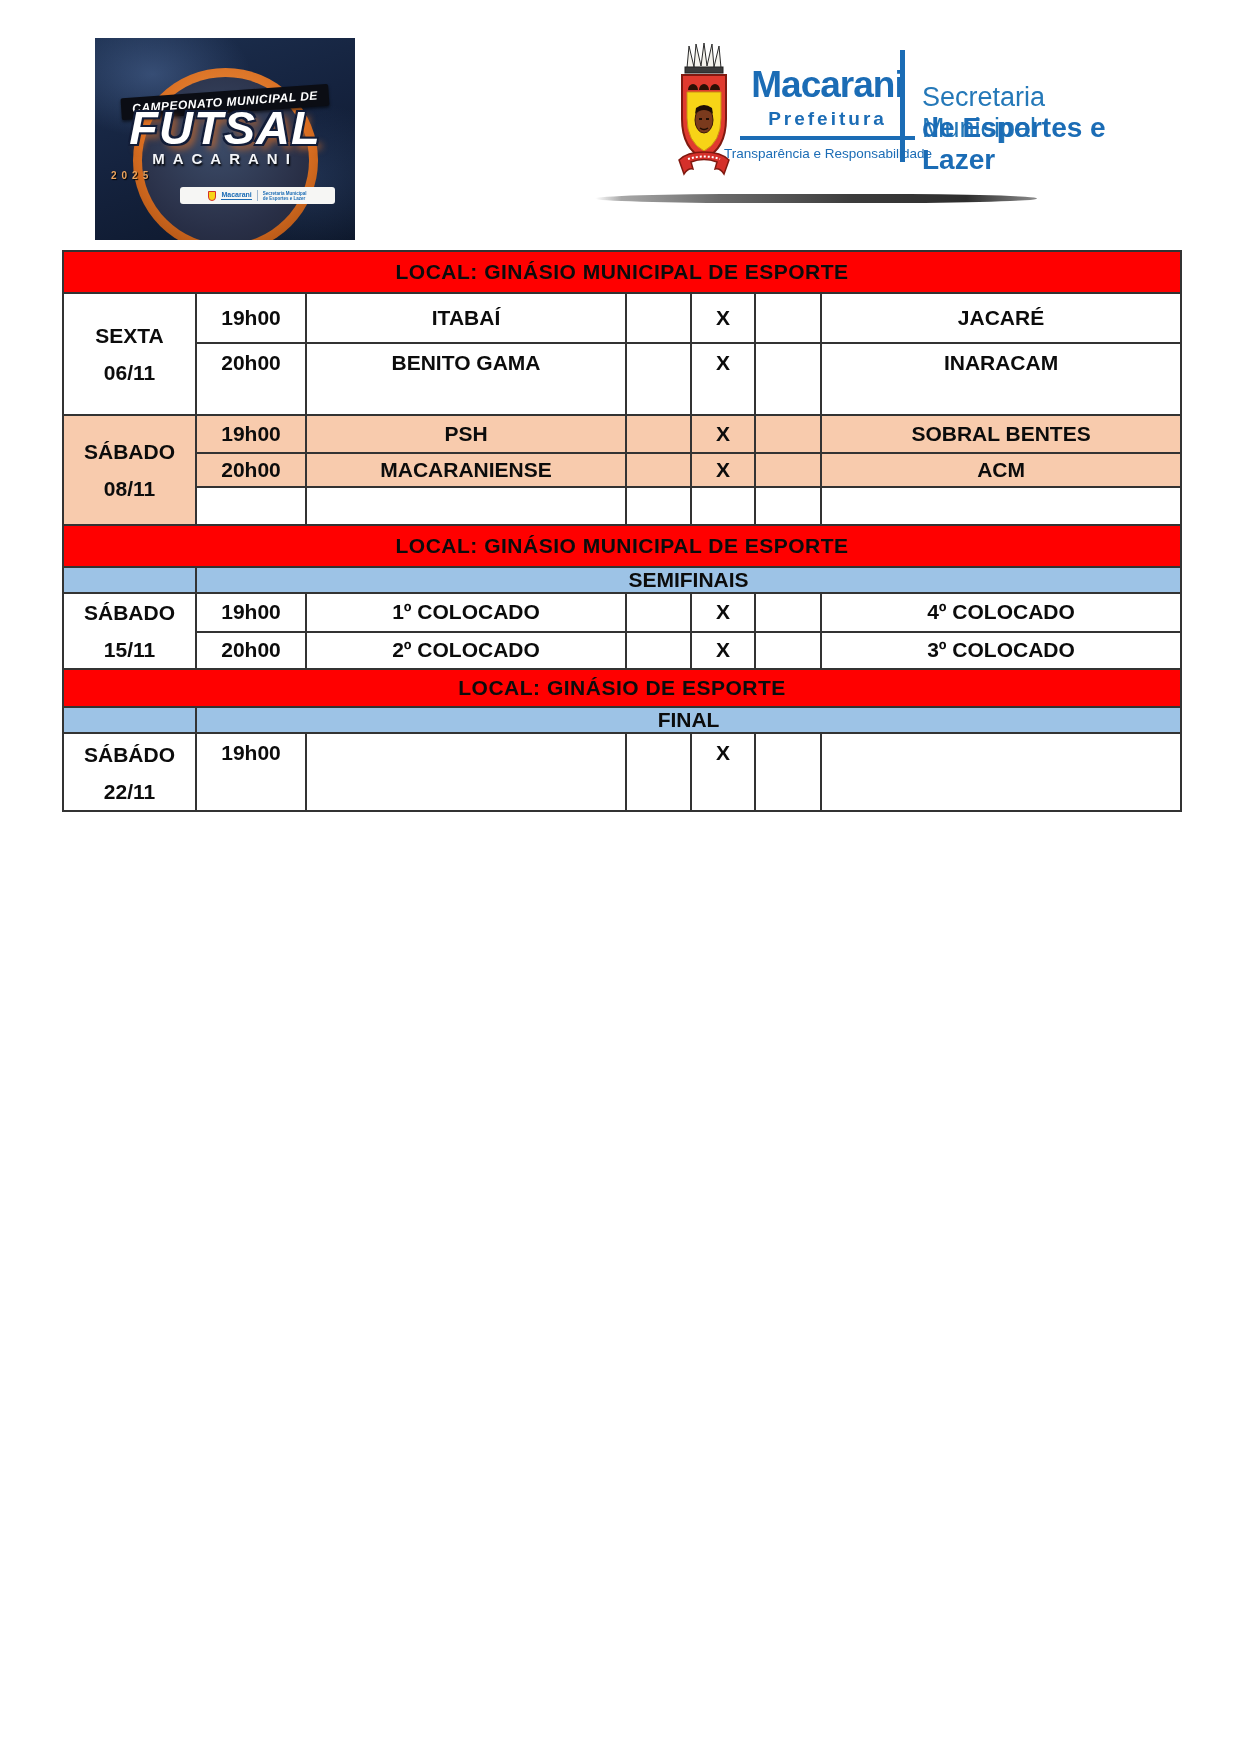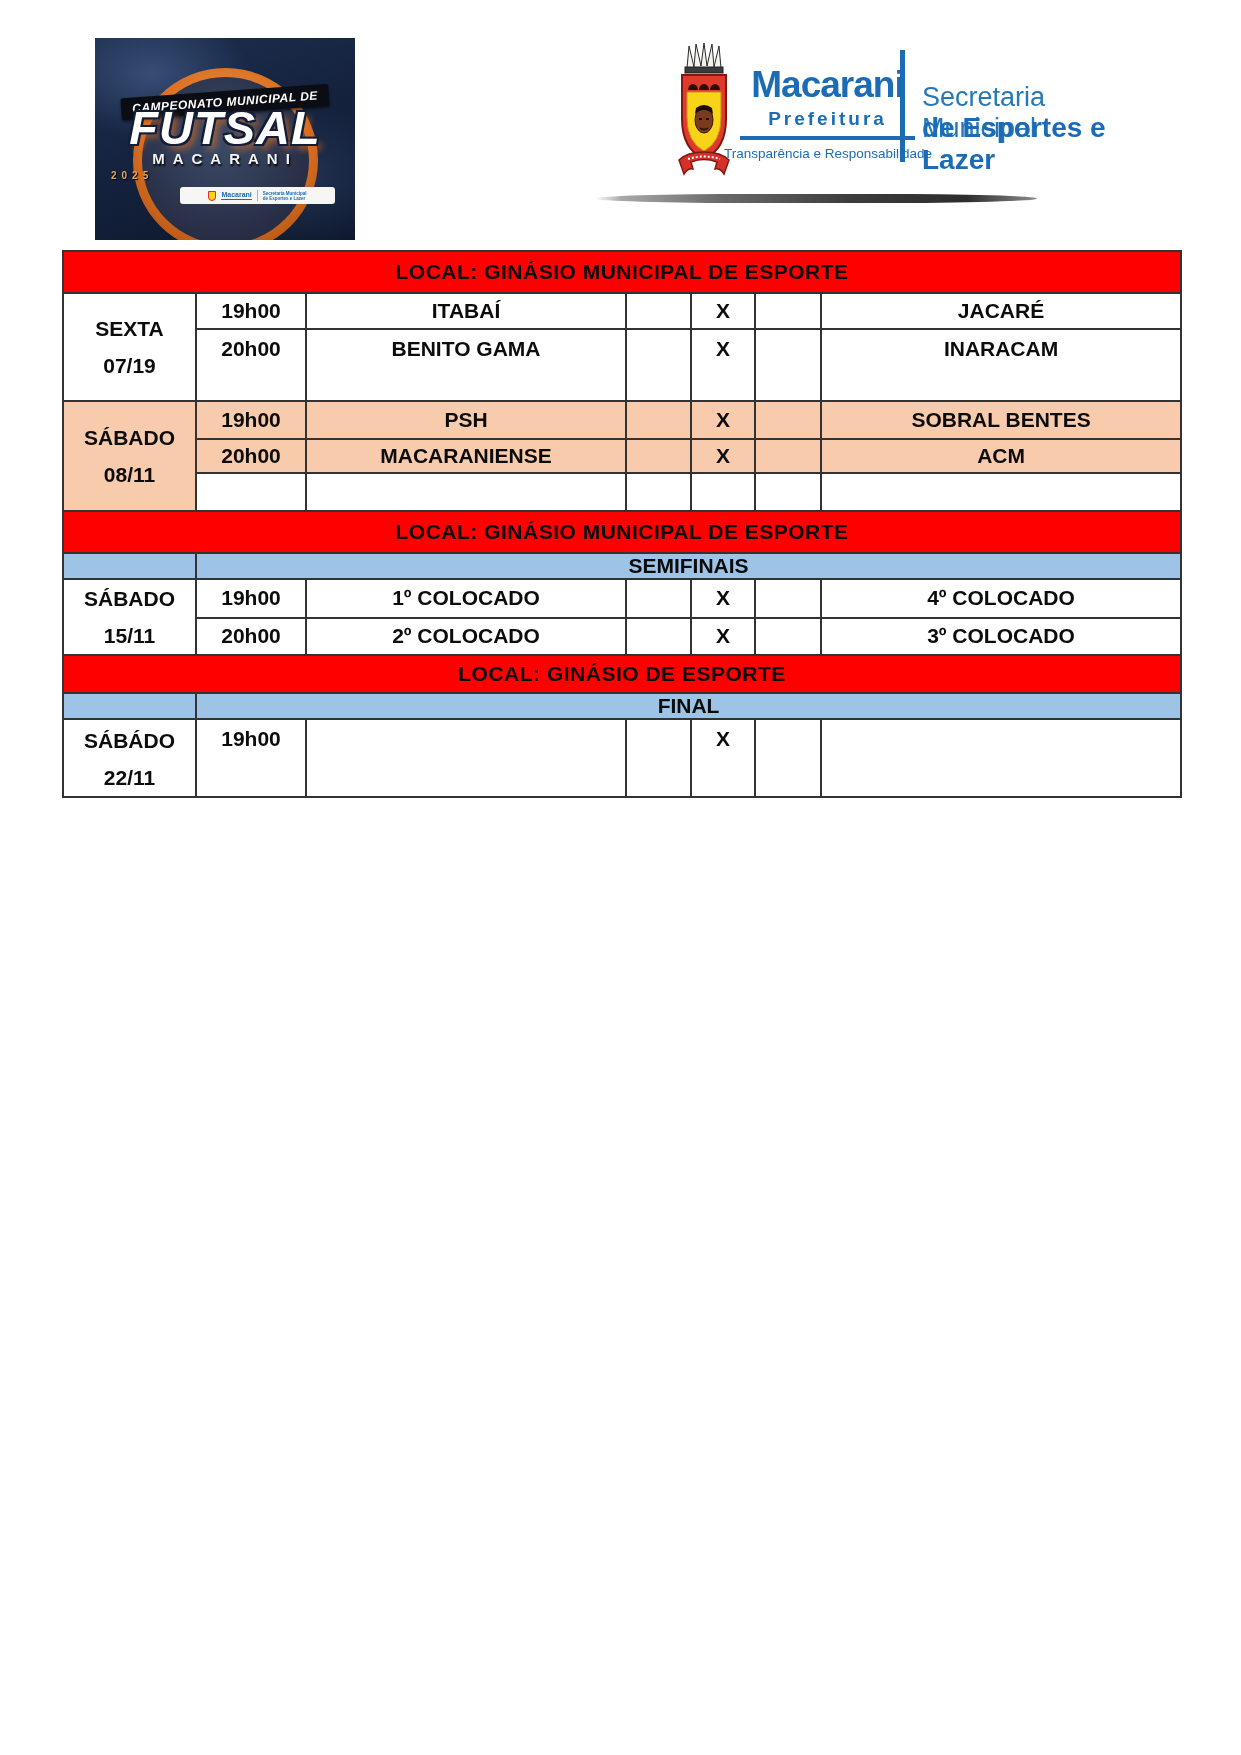--- a/index.html
+++ b/index.html
@@ -66,21 +66,21 @@
     padding:0;text-align:center;vertical-align:middle;font-weight:bold;font-size:21px;color:#0c0c0c;overflow:hidden;}
   tr.line > td{border-bottom:2px solid var(--bc);}
   td.red{background:var(--red);color:#ffffff;font-size:26px;letter-spacing:.5px;}
   td.blue{background:var(--blue);font-size:22px;}
   td.peachbg{background:var(--peach);}
   td.datecell{vertical-align:top;line-height:37px;padding-top:1px;font-size:22px;}
   td.datecell span{display:block;}
   td.nobr{border-right:none;}
   td.nobl{border-left:none;margin-top:36px;}
   tr.h42{height:42px;} tr.h41{height:38px;} tr.h38{height:38px;} tr.h37{height:37px;}
-  tr.h36{height:36px;} tr.h35{height:26px;} tr.h34{height:34px;} tr.h74{height:74px;}
+  tr.h36{height:50px;} tr.h35{height:26px;} tr.h34{height:34px;} tr.h74{height:74px;}
   tr.toprow > td{vertical-align:top;padding-top:7px;}
 </style>
 </head>
 <body>
 
 <div class="page">
 
   <div class="futsal-logo">
     <div class="futsal-ball"></div>
     <div class="futsal-banner">CAMPEONATO MUNICIPAL DE</div>
@@ -144,21 +144,21 @@
     </colgroup>
     <tbody>
 
       <tr class="line h42">
         <td class="red" colspan="7">LOCAL: GINÁSIO MUNICIPAL DE ESPORTE</td>
       </tr>
 
       <tr class="line h36">
         <td class="datecell" rowspan="3">
           <span>SEXTA</span>
-          <span>07/19</span>
+          <span>06/11</span>
         </td>
         <td>19h00</td>
         <td>ITABAÍ</td>
         <td></td>
         <td>X</td>
         <td></td>
         <td>JACARÉ</td>
       </tr>
       <tr class="h38">
         <td>20h00</td>

